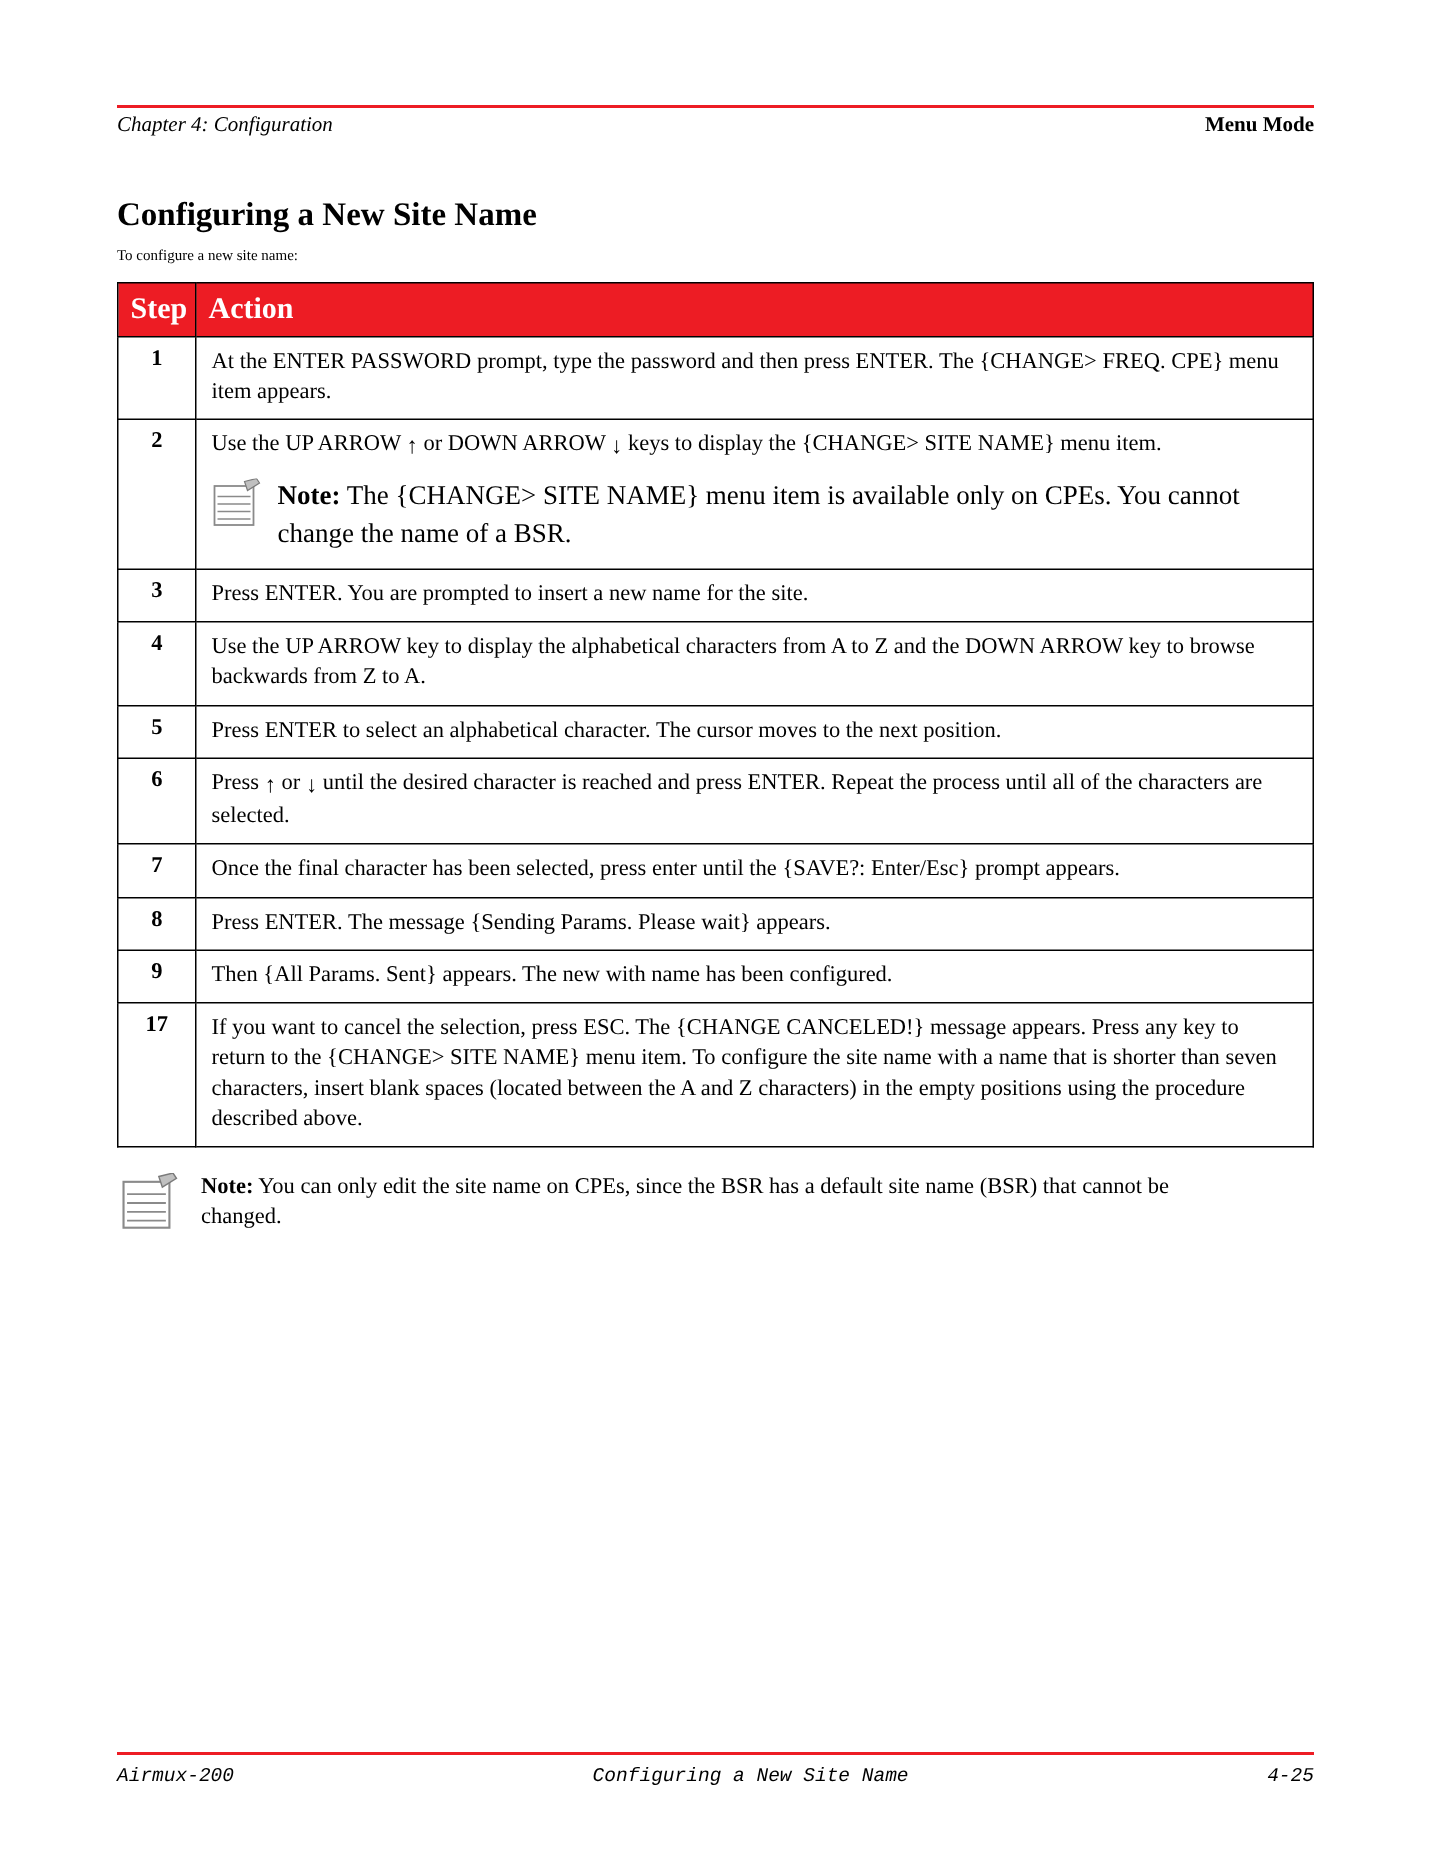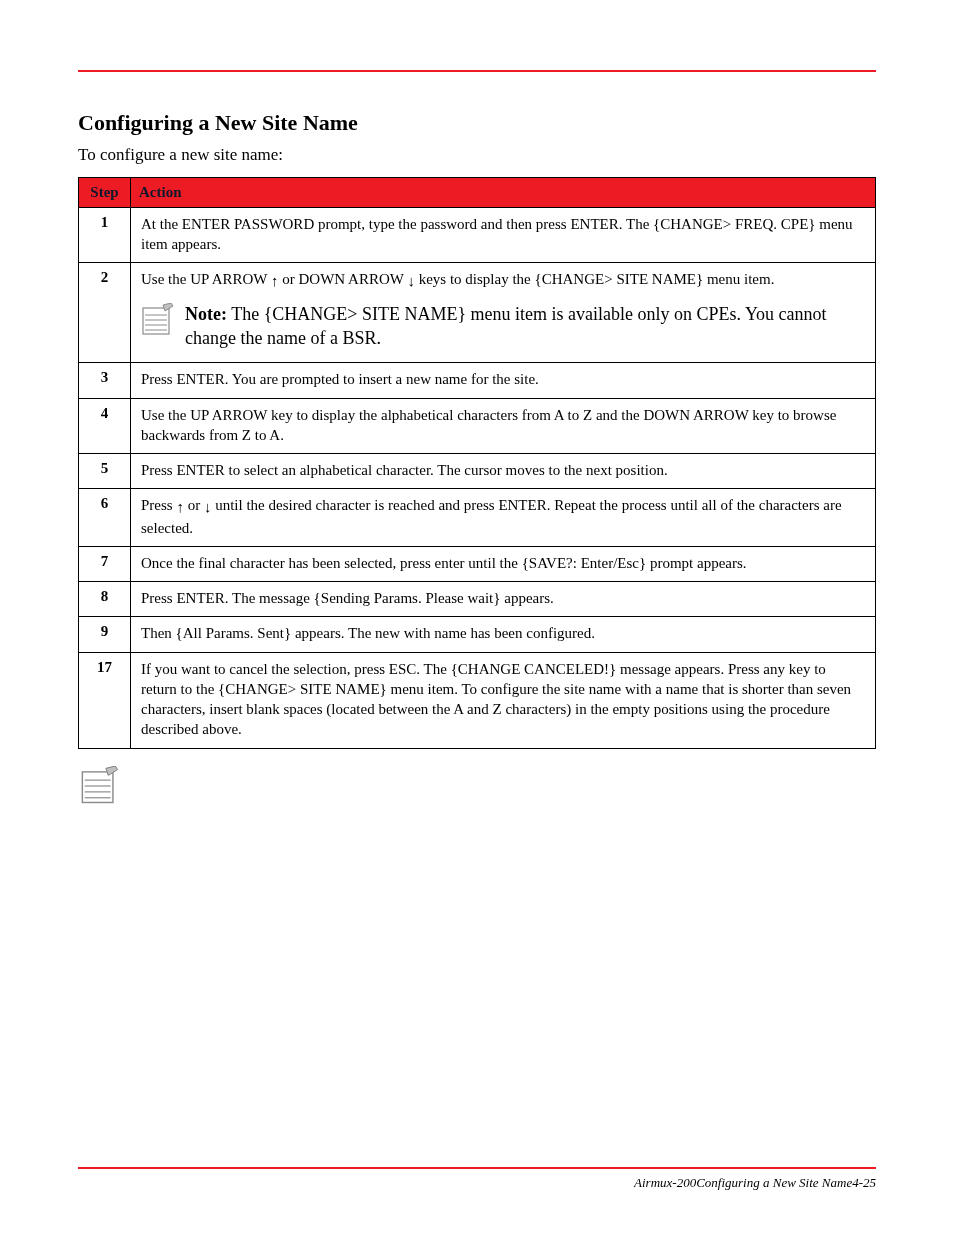--- a/index.html
+++ b/index.html
@@ -28,43 +28,43 @@
     margin-top: 4px;
   }
   .header-left { font-style: italic; }
   .header-right { font-weight: bold; }
   h2.section-title {
     font-size: 22px;
     font-weight: bold;
     margin: 38px 0 8px 0;
   }
   p.body {
-    font-size: 17px;
+    font-size: 10px;
     line-height: 1.35;
     margin: 6px 0 10px 0;
   }
   .table-caption {
     font-size: 15px;
     margin: 6px 0 8px 0;
   }
   .table-caption .caption-label { font-weight: bold; }
   table.proc {
     width: 100%;
     border-collapse: collapse;
     font-size: 15px;
     table-layout: fixed;
   }
   table.proc th {
     background: #ed1c24;
-    color: #0f172a;
+    color: #ffffff;
     font-weight: bold;
     text-align: left;
     padding: 6px 8px;
     border: 1px solid #000000;
-    font-size: 15px;
+    font-size: 20px;
   }
   table.proc th.col-step { width: 52px; text-align: center; }
   table.proc td.col-step {
     border: 1px solid #000000;
     text-align: center;
     vertical-align: top;
     padding: 6px 8px;
     font-weight: bold;
   }
   table.proc td.col-action {
@@ -109,32 +109,37 @@
     right: 78px;
     bottom: 44px;
   }
   .footer .bottom-rule {
     border: none;
     border-top: 2px solid #ed1c24;
     margin: 0 0 6px 0;
   }
   .footer-bar {
     display: flex;
-    justify-content: flex-end;
+    justify-content: space-between;
     font-size: 13px;
     font-style: italic;
+    font-family: Liberation Mono, monospace;
   }
   svg.note-icon { flex: 0 0 auto; margin-top: 1px; }
 </style>
 </head>
 <body>
 
 <div class="page">
 
   <hr class="top-rule">
+  <div class="header-bar">
+    <span class="header-left">Chapter 4: Configuration</span>
+    <span class="header-right">Menu Mode</span>
+  </div>
 
   <h2 class="section-title">Configuring a New Site Name</h2>
   <p class="body">To configure a new site name:</p>
 
 
   <table class="proc">
     <colgroup>
         <col style="width:52px">
         <col>
       </colgroup>
@@ -208,20 +213,24 @@
 
   <div class="note-outside">
     <svg class="note-icon" width="40" height="40" viewBox="0 0 34 34">
       <rect x="2" y="5" width="26" height="26" fill="#ffffff" stroke="#8a8a8a" stroke-width="1.2"></rect>
       <line x1="4" y1="12" x2="26" y2="12" stroke="#8a8a8a" stroke-width="1"></line>
       <line x1="4" y1="17" x2="26" y2="17" stroke="#8a8a8a" stroke-width="1"></line>
       <line x1="4" y1="22" x2="26" y2="22" stroke="#8a8a8a" stroke-width="1"></line>
       <line x1="4" y1="27" x2="26" y2="27" stroke="#8a8a8a" stroke-width="1"></line>
       <path d="M22 2 L30 0 L32 3 L24 8 Z" fill="#c0c0c0" stroke="#7a7a7a" stroke-width="0.8"></path>
     </svg>
+    <div class="note-text">
+      <span class="note-label">Note:</span>
+      <span> You can only edit the site name on CPEs, since the BSR has a default site name (BSR) that cannot be changed.</span>
+    </div>
   </div>
 
   <div class="footer">
     <hr class="bottom-rule">
     <div class="footer-bar">
       <span>Airmux-200</span>
       <span>Configuring a New Site Name</span>
       <span>4-25</span>
     </div>
   </div>

